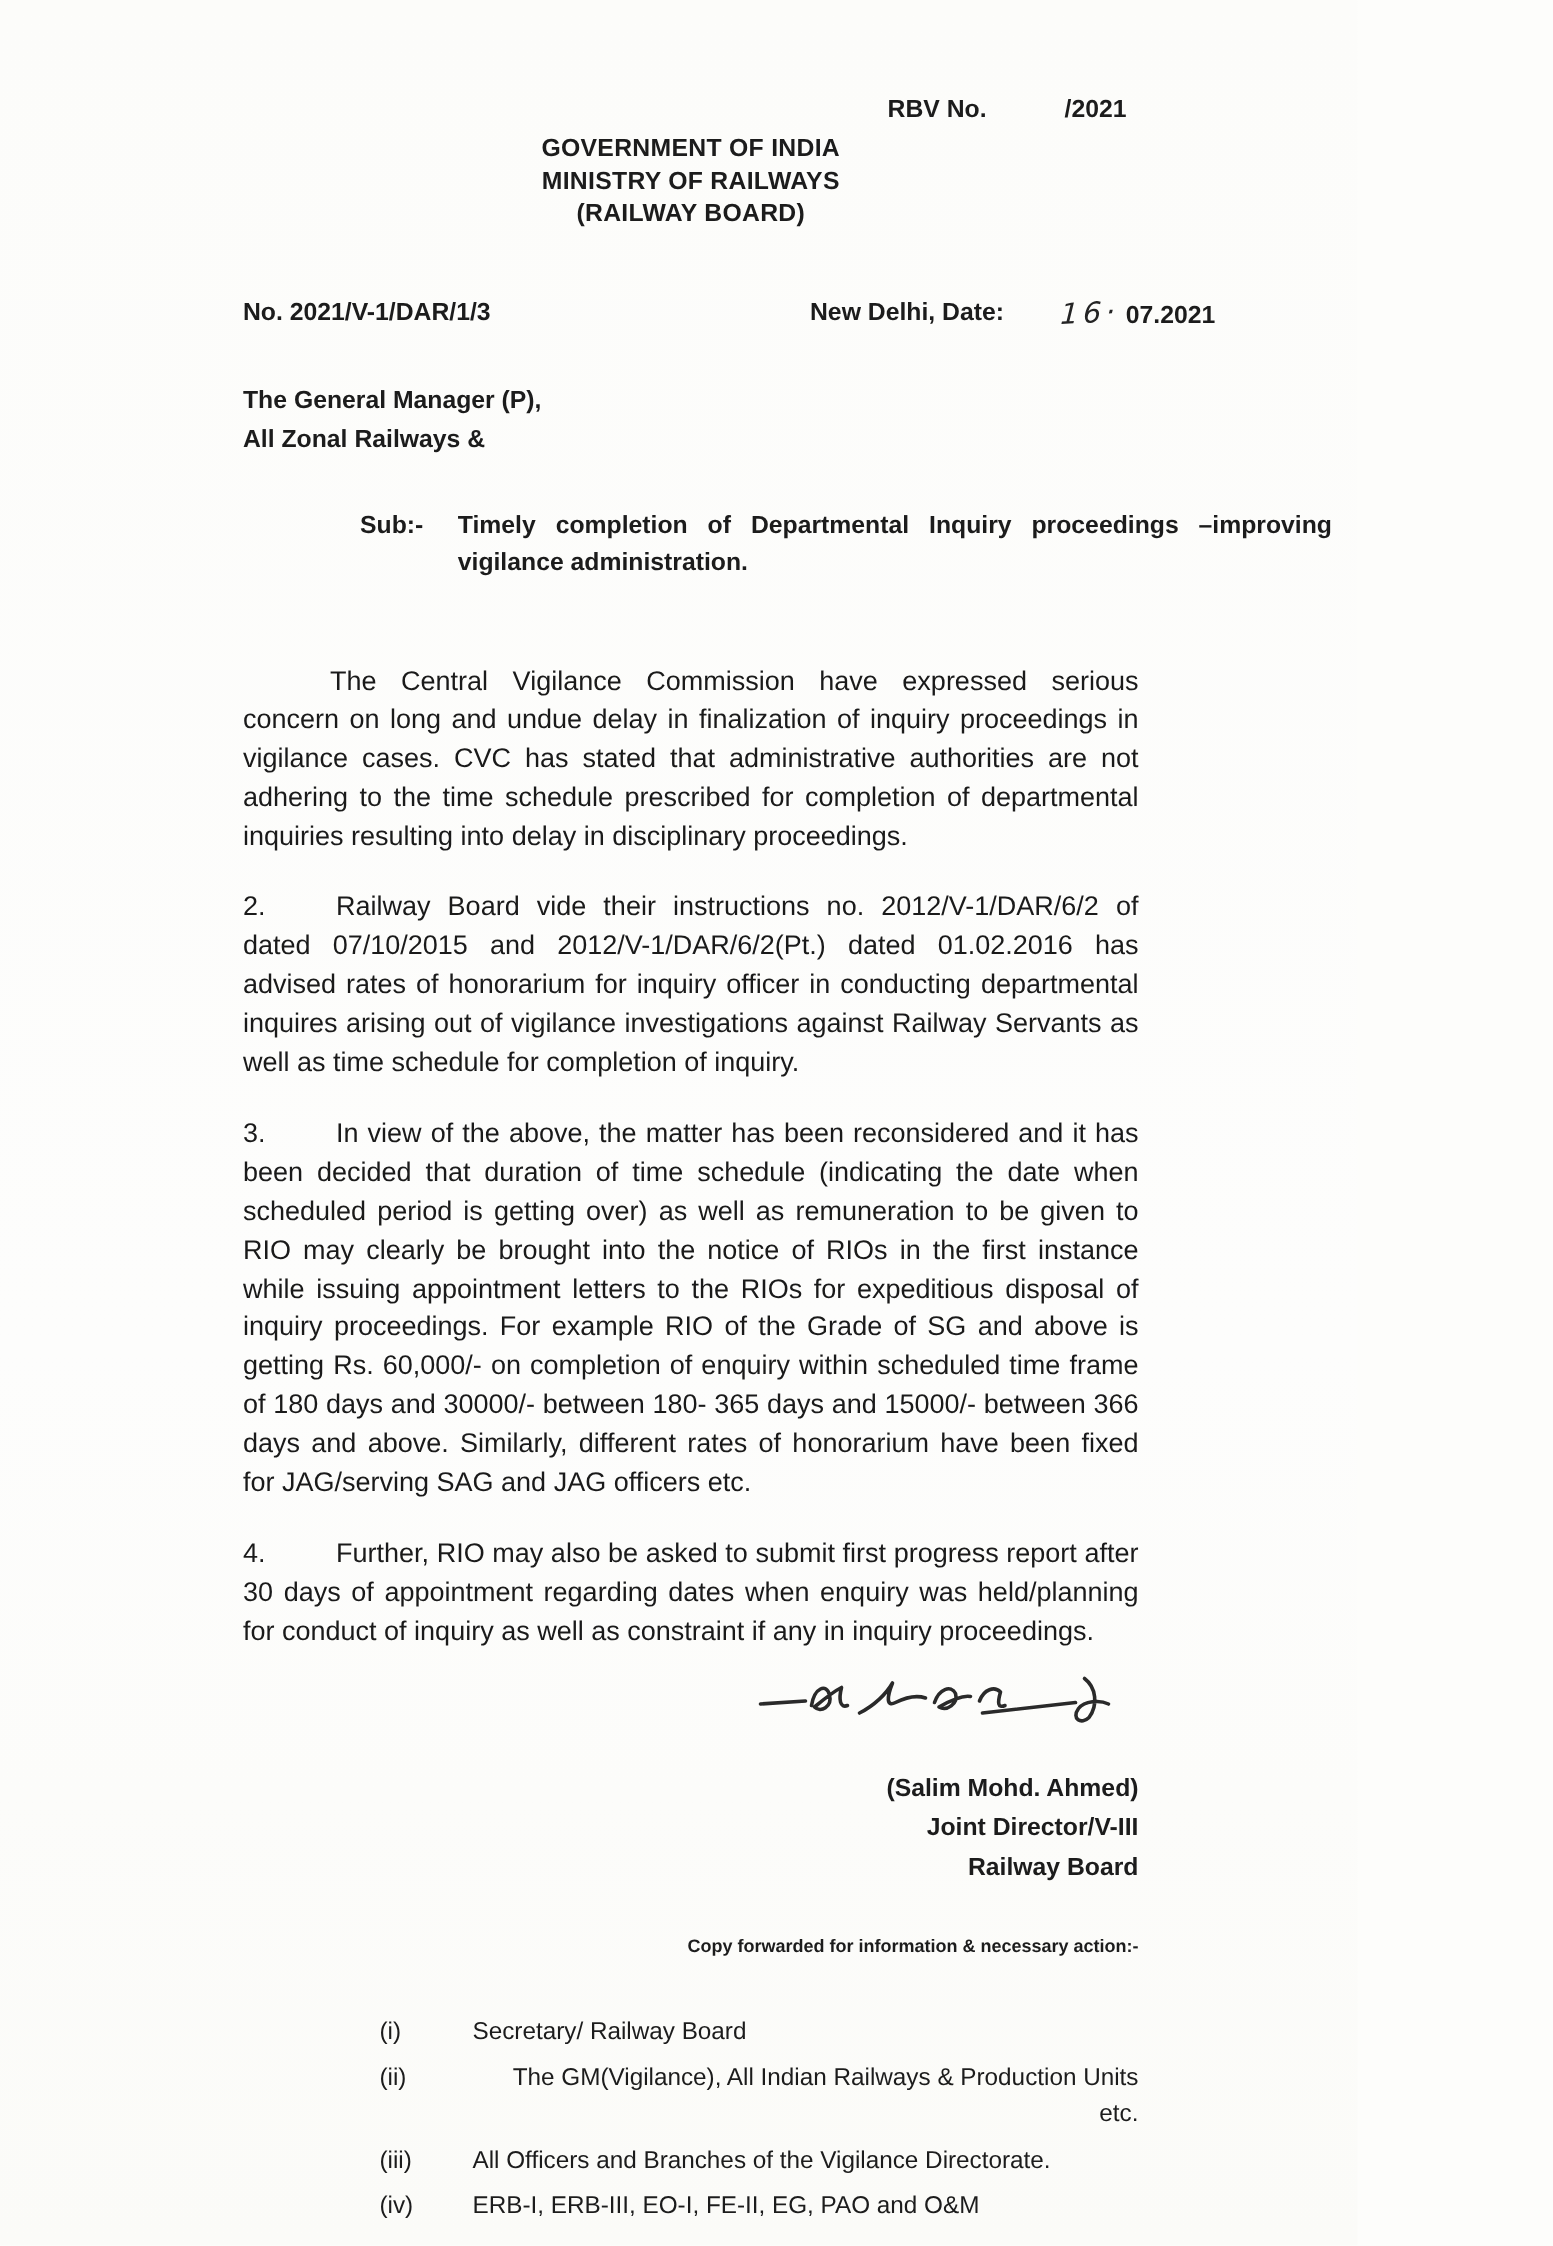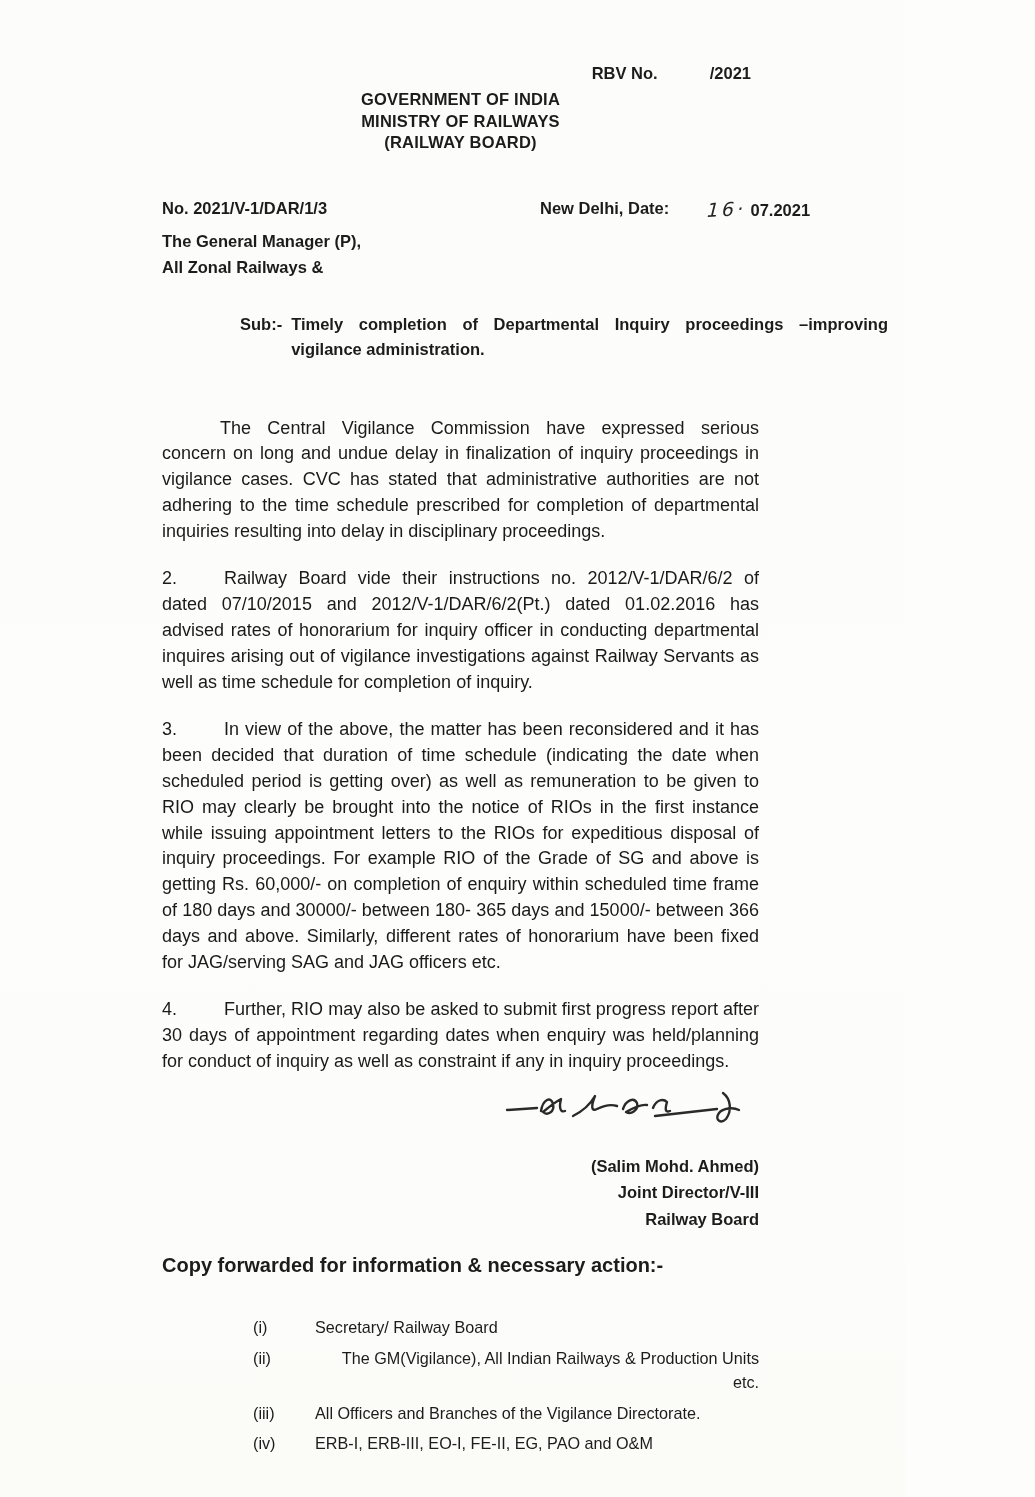--- a/index.html
+++ b/index.html
@@ -29,34 +29,34 @@
   .ref-row .letter-no{width:378px;flex:none;}
   .ref-row .date-label{flex:none;}
   .ref-row .date-value{margin-left:38px;display:flex;align-items:baseline;gap:4px;}
   .hw{
     font-family:"DejaVu Sans",sans-serif;
     font-weight:400;font-style:italic;
     transform:rotate(-3deg) skewX(-6deg);
     display:inline-block;font-size:19px;color:#242424;letter-spacing:3px;
   }
   
-  .addressee{margin-top:8px;font-weight:700;font-size:16.5px;line-height:26.5px;}
+  .addressee{margin-top:34px;font-weight:700;font-size:16.5px;line-height:26.5px;}
   
-  .subject{display:flex;gap:9px;margin:31px 0 0 78px;font-weight:700;font-size:16.5px;line-height:25px;width:648px;}
+  .subject{display:flex;gap:23px;margin:31px 0 0 78px;font-weight:700;font-size:16.5px;line-height:25px;width:648px;}
   .subject .sub-text{text-align:justify;}
   
   .paras{margin-top:54px;font-size:18px;line-height:25.8px;font-weight:400;color:#1a1a1a;}
   .para{text-align:justify;margin-bottom:22px;}
   .para.first{text-indent:58px;}
   .pnum{display:inline-block;width:62px;text-indent:0;}
   
   .sig-area{display:flex;justify-content:flex-end;margin-top:-14px;padding-right:4px;}
   .sig-block{text-align:right;font-weight:700;font-size:16.5px;line-height:26.5px;margin-top:24px;}
   
-  .copy-heading{margin-top:22px;font-weight:700;font-size:20px;}
+  .copy-heading{margin-top:32px;font-weight:700;font-size:12px;text-align:right;}
   .copy-list{margin-top:38px;font-size:16.2px;line-height:24.5px;}
   .copy-item{display:flex;margin-left:91px;margin-bottom:6px;}
   .copy-item .cnum{flex:none;width:62px;}
   .copy-item .ctext{text-align:right;}
 </style>
 </head>
 <body>
 
 <div class="sheet">
 

